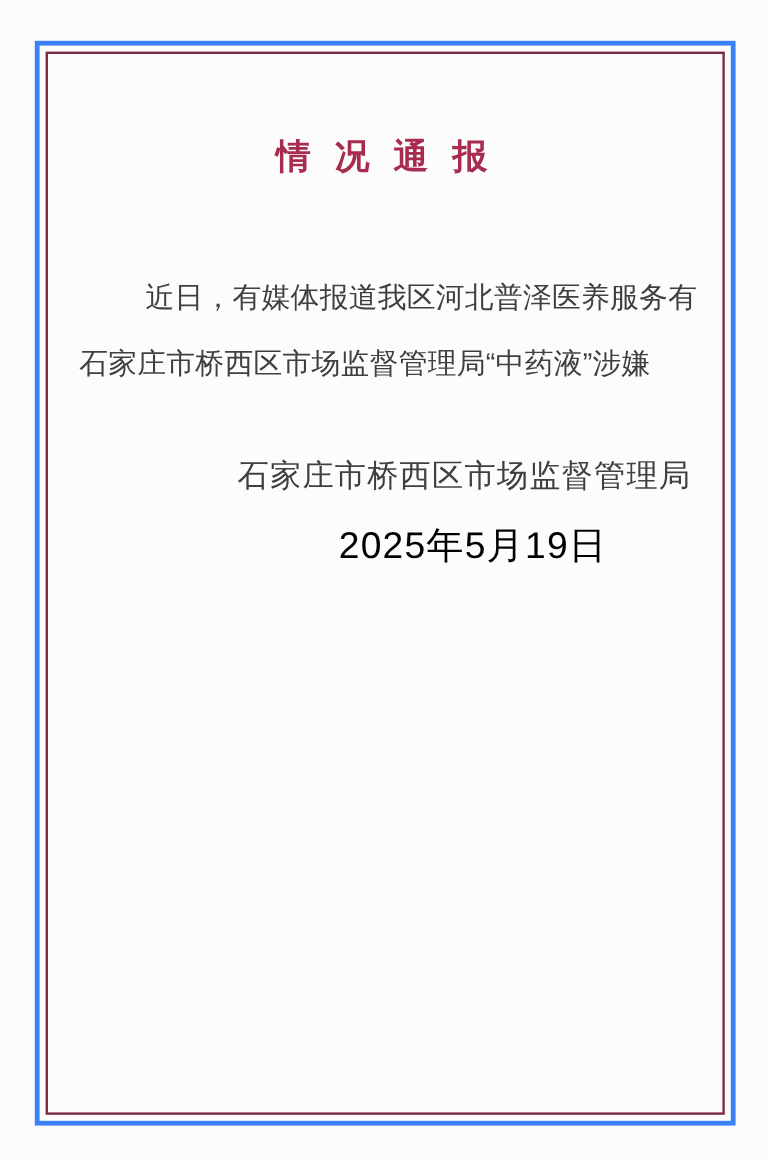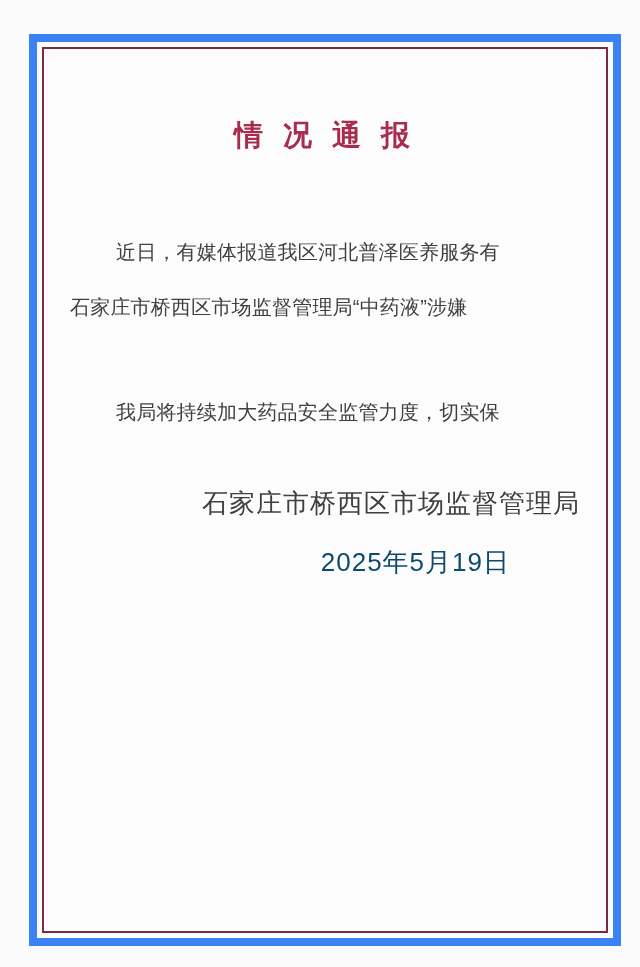--- a/index.html
+++ b/index.html
@@ -13,21 +13,21 @@
     font-family: "Liberation Sans", "DejaVu Sans", sans-serif;
     overflow: hidden;
     position: relative;
   }
   .outer-frame {
     position: absolute;
     left: 29px;
     top: 34px;
     width: 576px;
     height: 896px;
-    border: 8px solid #3b82f6;
+    border: 4px solid #3b82f6;
     background: #fdfcfc;
     box-sizing: content-box;
   }
   .inner-frame {
     position: absolute;
     left: 5px;
     top: 5px;
     right: 5px;
     bottom: 5px;
     border: 2px solid #7a2a44;
@@ -47,21 +47,21 @@
     text-align: center;
     font-size: 29px;
     line-height: 32px;
     font-weight: bold;
     letter-spacing: 6px;
     color: #a72c4e;
   }
   .para {
     margin: 0;
     color: #3f3f3f;
-    font-size: 20px;
+    font-size: 24px;
   }
   .para-1 {
     margin-top: 74px;
   }
   .para-2 {
     margin-top: 50px;
   }
   .text-line {
     line-height: 55px;
     white-space: nowrap;
@@ -75,42 +75,41 @@
     text-align: right;
     font-size: 26px;
     line-height: 30px;
     color: #3f3f3f;
     letter-spacing: 1px;
   }
   .date {
     margin-top: 29px;
     text-align: right;
     padding-right: 70px;
-    font-size: 26px;
+    font-size: 31px;
     line-height: 30px;
-    color: #0c4a6e;
+    color: #000000;
     letter-spacing: 1px;
   }
 </style>
 </head>
 <body>
 
 <div class="outer-frame">
   <div class="inner-frame">
     <div class="content">
 
       <h1 class="title">情 况 通 报</h1>
 
       <div class="para para-1">
         <div class="text-line indent">近日，有媒体报道我区河北普泽医养服务有</div>
         <div class="text-line">石家庄市桥西区市场监督管理局“中药液”涉嫌</div>
       </div>
 
       <div class="para para-2">
-        <div class="text-line indent">我局将持续加大药品安全监管力度，切实保</div>
       </div>
 
       <div class="signature">石家庄市桥西区市场监督管理局</div>
 
       <div class="date">2025年5月19日</div>
 
     </div>
   </div>
 </div>
 

